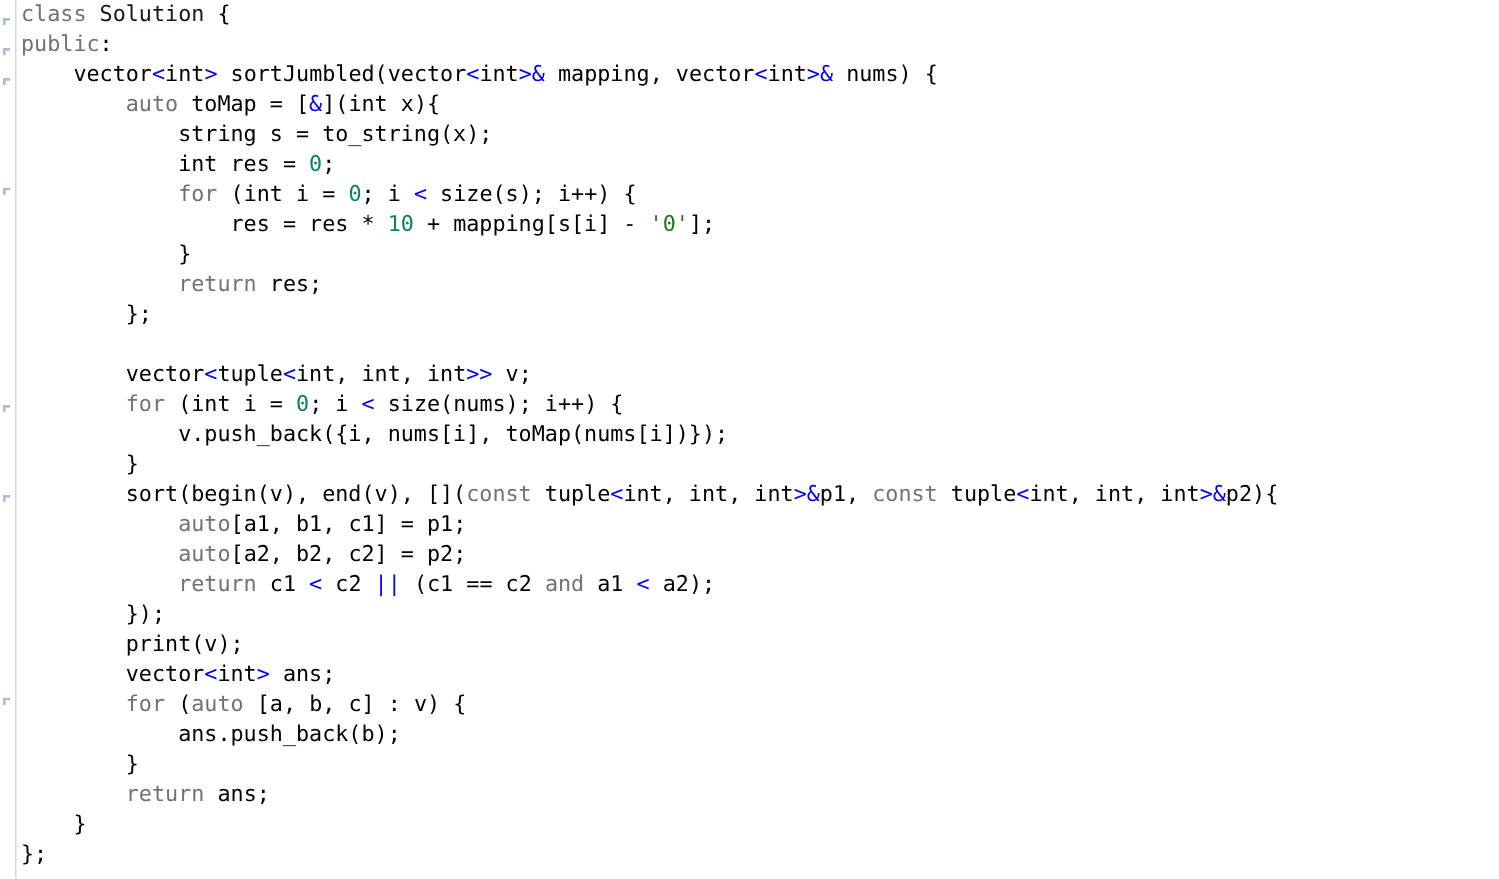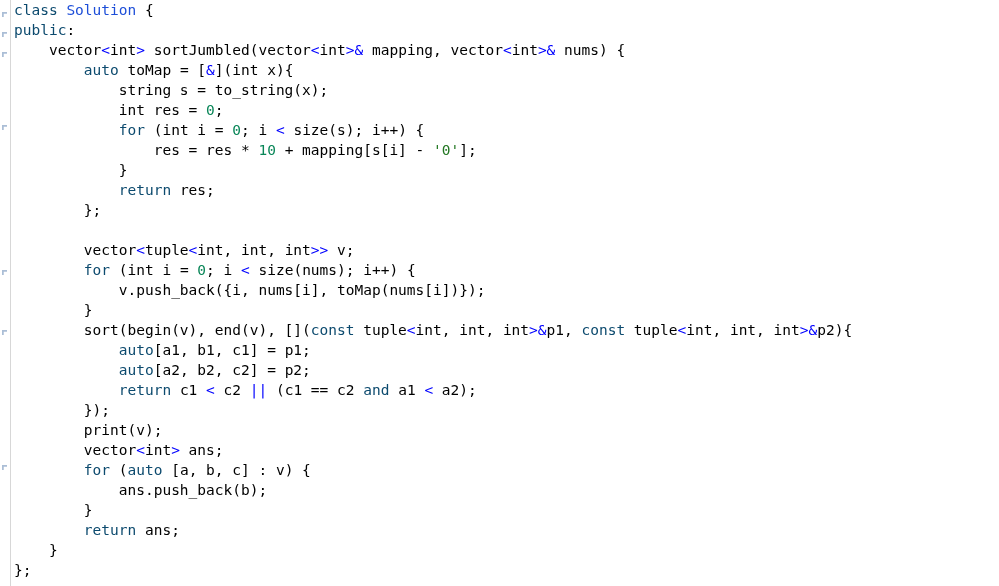--- a/index.html
+++ b/index.html
@@ -58,22 +58,22 @@
     font-size: 14.5px;
     line-height: 20px;
     white-space: pre;
     color: #000000;
     letter-spacing: 0px;
     -webkit-font-smoothing: none;
   }
   .ln { display: block; height: 20px; }
 
   
-  .kw   { color: #0c4a6e; }
-  .cls  { color: #1d4ed8; }
+  .kw   { color: #737373; }
+  .cls  { color: #0f172a; }
   .num  { color: #098658; }
   .str  { color: #227722; }
   .op   { color: #0000ff; }
   .ang  { color: #0000ff; }
   .pl   { color: #000000; }
 </style>
 </head>
 <body>
 
 <div id="editor">

